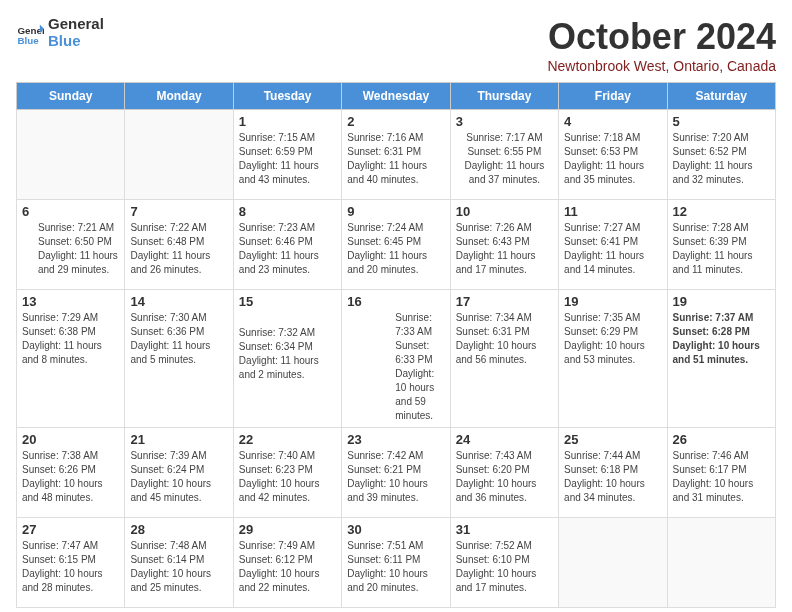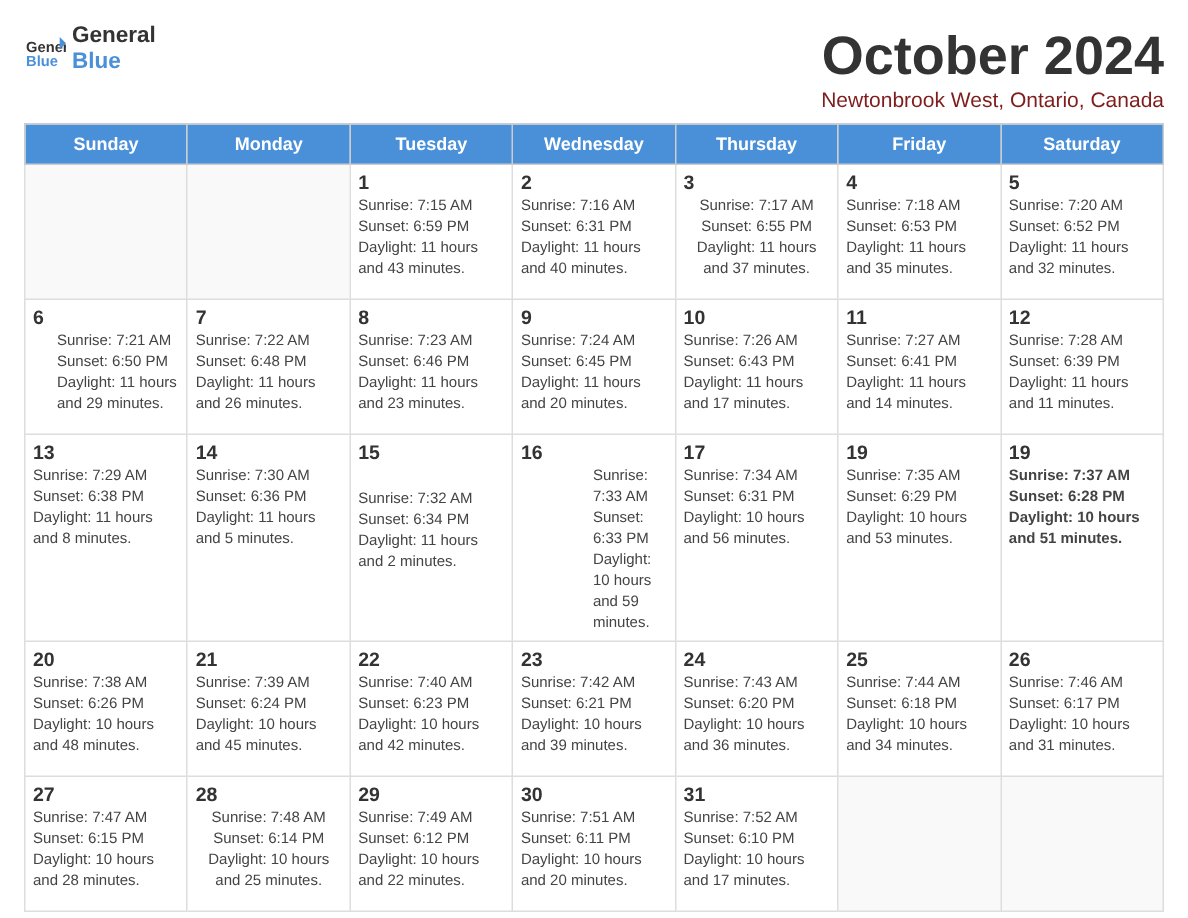--- a/index.html
+++ b/index.html
@@ -278,21 +278,21 @@
       </tr>
       <tr>
         <td>
           <span class="day-number">27</span>
           <div class="day-info" style="white-space: pre-line;">Sunrise: 7:47 AM
 Sunset: 6:15 PM
 Daylight: 10 hours and 28 minutes.</div>
         </td>
         <td>
           <span class="day-number">28</span>
-          <div class="day-info" style="white-space: pre-line; text-align: center;">Sunrise: 7:48 AM
+          <div class="day-info" style="white-space: pre-line;">Sunrise: 7:48 AM
 Sunset: 6:14 PM
 Daylight: 10 hours and 25 minutes.</div>
         </td>
         <td>
           <span class="day-number">29</span>
           <div class="day-info" style="white-space: pre-line;">Sunrise: 7:49 AM
 Sunset: 6:12 PM
 Daylight: 10 hours and 22 minutes.</div>
         </td>
         <td>

